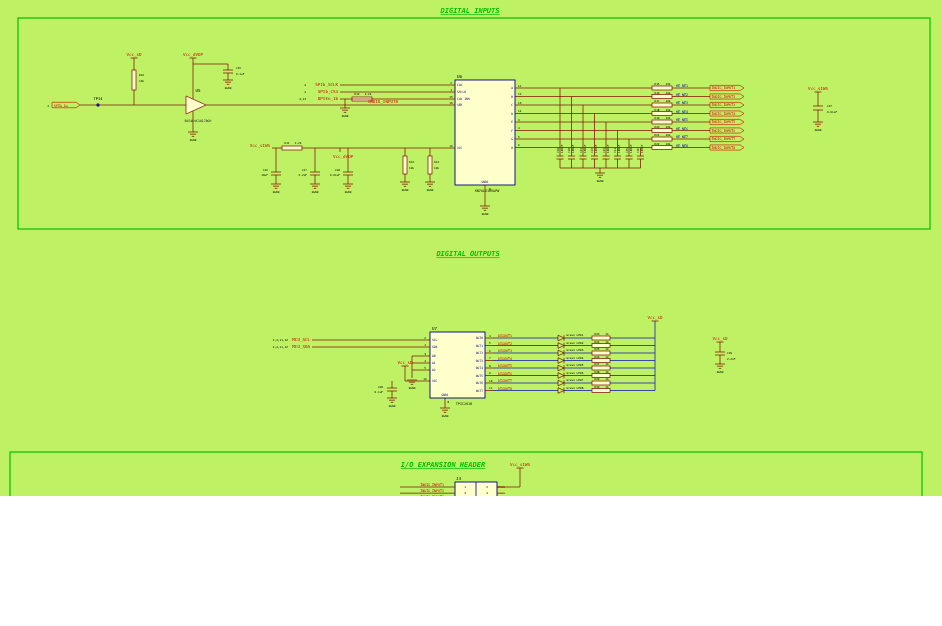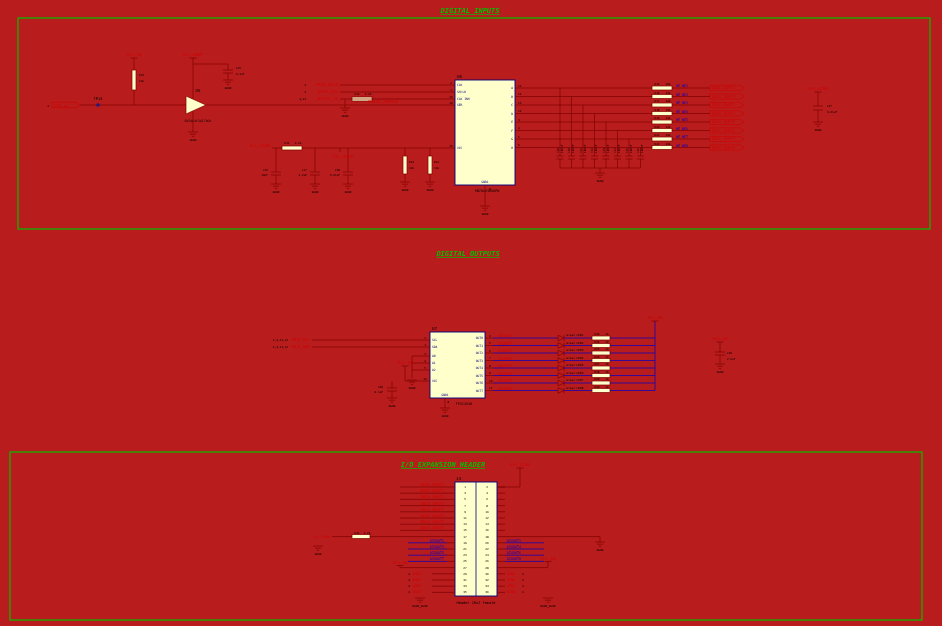--- a/index.html
+++ b/index.html
@@ -1,17 +1,17 @@
 <!DOCTYPE html>
 <html style="--border: #00c000; --title: #00c000; --wire: #7f0000; --blue-wire: #0000c8; --component: #00007f; --component-fill: #ffffcc; --net-label: #d00000; --blue-label: #0000c8; --text: #000000;"><head>
 <meta charset="utf-8">
 <style>
   *{margin:0;padding:0;box-sizing:border-box}
   body{background:#ffffff}
-  .page{position:relative;width:942px;height:626px;background:#b91c1c;overflow:hidden;
+  .page{position:relative;width:942px;height:496px;background:#bef264;overflow:hidden;
         font-family:"DejaVu Sans Mono", monospace;}
   svg{position:absolute;left:0;top:0}
   text{font-family:"DejaVu Sans Mono", monospace;}
   .border{stroke:var(--border,#00c000);stroke-width:1.2;fill:none}
   .title{fill:var(--title,#00c000);font-size:7px;font-style:italic;font-weight:bold;text-decoration:underline}
   .wire{stroke:var(--wire,#7f0000);stroke-width:.7;fill:none}
   .bwire{stroke:var(--blue-wire,#0000c8);stroke-width:.7;fill:none}
   .cwire{stroke:var(--component,#00007f);stroke-width:.8;fill:none}
   .gwire{stroke:var(--wire,#7f0000);stroke-width:.7;fill:none}
   .comp{stroke:var(--component,#00007f);stroke-width:.9;fill:var(--component-fill,#ffffcc)}

